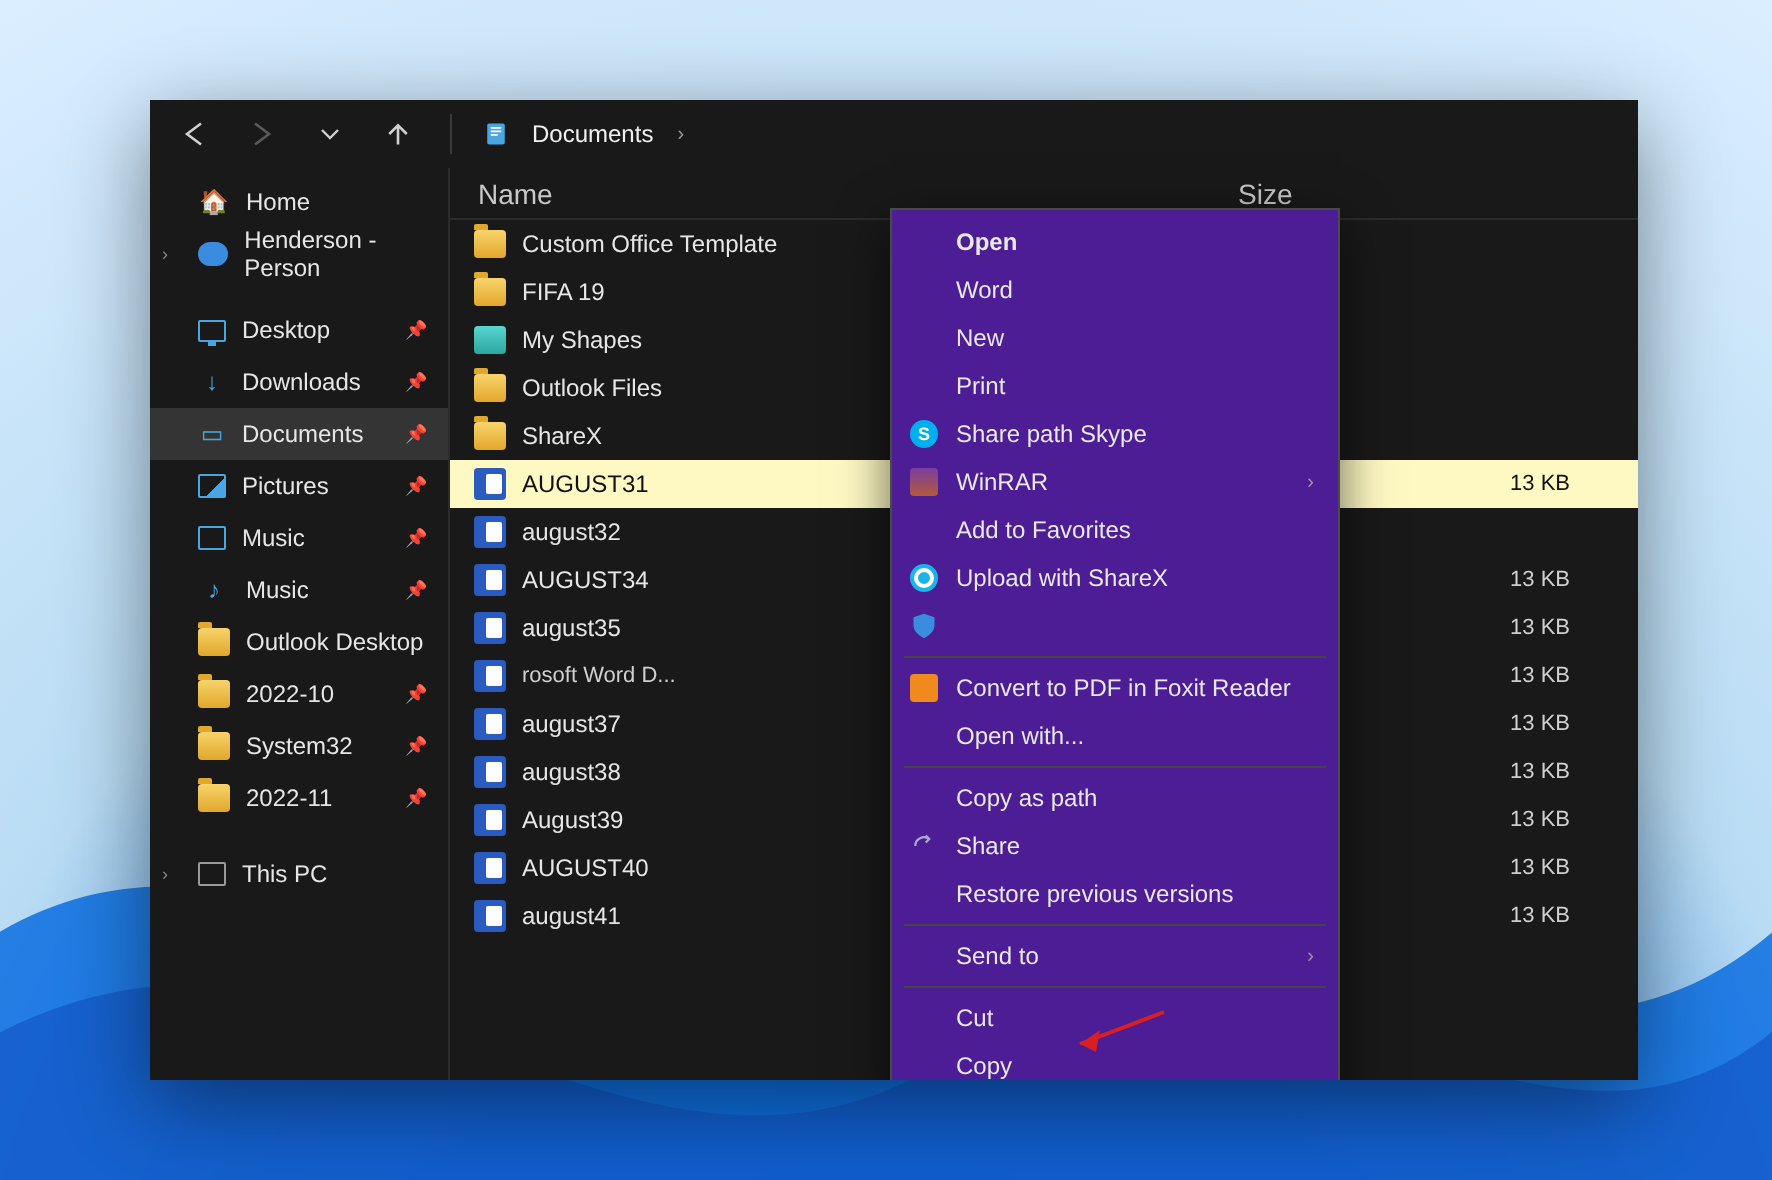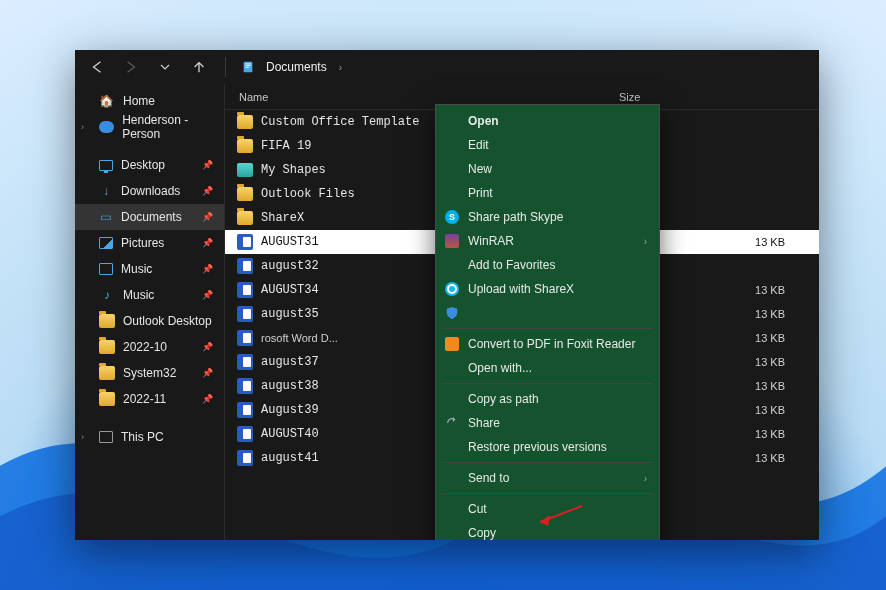--- a/index.html
+++ b/index.html
@@ -19,35 +19,35 @@
   .side-item { height: 26px; display: flex; align-items: center; padding-left: 24px; gap: 8px; position: relative; cursor: default; }
   .side-item.sel { background: #343434; }
   .side-item .exp { position: absolute; left: 6px; color: #8a8a8a; font-size: 9px; }
   .side-item .pin { margin-left: auto; margin-right: 10px; color: #6a6a6a; font-size: 9px; }
   .side-spacer { height: 12px; }
   .folder-y { width: 16px; height: 14px; background: linear-gradient(#f8d36a,#e0a82c); border-radius: 2px; position: relative; }
   .folder-y::before { content: ""; position: absolute; top: -3px; left: 0; width: 7px; height: 3px; background: #e0a82c; border-radius: 1px 1px 0 0; }
   .folder-cy { width: 16px; height: 14px; background: linear-gradient(#5ad6d0,#2aa69f); border-radius: 2px; }
   .icon16 { width: 16px; height: 16px; display: inline-flex; align-items: center; justify-content: center; }
   .main { flex: 1; display: flex; flex-direction: column; }
-  .cols { height: 26px; display: flex; align-items: center; border-bottom: 1px solid #2b2b2b; color: #c8c8c8; font-size: 11px; }
+  .cols { height: 26px; display: flex; align-items: center; border-bottom: 1px solid #2b2b2b; color: #c8c8c8; font-size: 14px; }
   .col-name { width: 290px; padding-left: 14px; }
   .col-type { width: 90px; }
   .col-size { flex: 1; padding-left: 14px; }
   .rows { position: relative; }
   .row { height: 24px; display: flex; align-items: center; padding-left: 12px; gap: 8px; }
-  .row.sel { background: #ffffff; color: #111; }
-  .row .fname { width: 266px; white-space: nowrap; overflow: hidden; text-overflow: ellipsis; font-family: Liberation Mono, monospace; }
+  .row.sel { background: #fef9c3; color: #111; }
+  .row .fname { width: 266px; white-space: nowrap; overflow: hidden; text-overflow: ellipsis; }
   .row .ftype { width: 96px; white-space: nowrap; overflow: hidden; text-overflow: ellipsis; font-size: 11px; color: #d0d0d0; }
   .row.sel .ftype { color: #111; }
   .row .fsize { flex: 1; text-align: right; padding-right: 34px; font-size: 11px; color: #d0d0d0; }
   .row.sel .fsize { color: #111; }
   .doc-ico { width: 16px; height: 16px; background: #2a5cbf; border-radius: 2px; position: relative; }
   .doc-ico::after { content: ""; position: absolute; right: 2px; top: 3px; width: 8px; height: 10px; background: #fff; border-radius: 1px; }
-  .ctx { position: absolute; top: 54px; left: 360px; width: 225px; background: #14532d; border: 1px solid #4a4a4a; padding: 4px 0; box-shadow: 0 8px 24px rgba(0,0,0,.6); font-size: 12px; color: #e8e8e8; }
+  .ctx { position: absolute; top: 54px; left: 370px; width: 225px; background: #4c1d95; border: 1px solid #4a4a4a; padding: 4px 0; box-shadow: 0 8px 24px rgba(0,0,0,.6); font-size: 12px; color: #e8e8e8; }
   .ctx-item { height: 24px; display: flex; align-items: center; padding: 0 12px 0 32px; position: relative; }
   .ctx-item.bold { font-weight: 600; }
   .ctx-item .ci { position: absolute; left: 8px; width: 16px; height: 16px; display: flex; align-items: center; justify-content: center; }
   .ctx-item .sub { margin-left: auto; color: #9a9a9a; font-size: 10px; }
   .ctx-sep { height: 1px; margin: 3px 6px; background: #454545; }
   .arrow { position: absolute; top: 452px; left: 455px; pointer-events: none; }
   .arrow svg { width: 56px; height: 28px; }
   .skype { width:14px; height:14px; background:#00aff0; border-radius:50%; display:flex; align-items:center; justify-content:center; color:#fff; font-size:9px; font-weight:bold; }
   .rar { width:14px; height:14px; background:linear-gradient(#7a3ea0,#b45a3a); border-radius:2px; }
   .sharex { width:14px; height:14px; background:#19b4e8; border-radius:50%; position:relative; }
@@ -278,21 +278,21 @@
           </div>
         </div>
     </div>
   </div>
 
   <div class="ctx">
     <div class="ctx-item bold">
         <span>Open</span>
       </div>
     <div class="ctx-item">
-        <span>Edit</span>
+        <span>Word</span>
       </div>
     <div class="ctx-item">
         <span>New</span>
       </div>
     <div class="ctx-item">
         <span>Print</span>
       </div>
     <div class="ctx-item">
         <span class="ci">
           <span class="skype">S</span>

